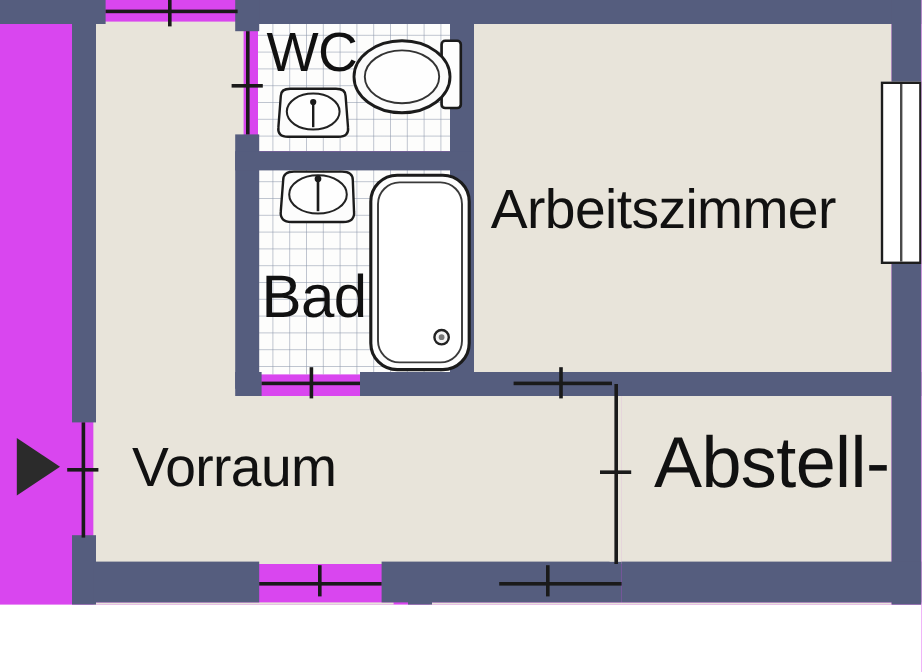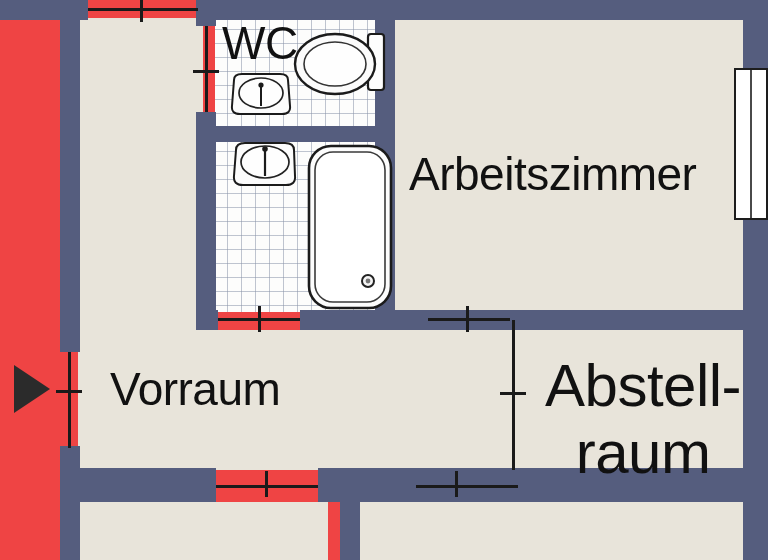--- a/index.html
+++ b/index.html
@@ -6,22 +6,22 @@
     margin: 0;
     padding: 0;
     background: #ffffff;
   }
   body {
     font-family: "Liberation Sans", sans-serif;
   }
   #plan {
     position: relative;
     width: 768px;
-    height: 560px;
-    background: #ef4444;
+    height: 504px;
+    background: #d946ef;
     overflow: hidden;
   }
   
   .floor {
     position: absolute;
     background: #e8e4da;
   }
   
   .tiled {
     position: absolute;
@@ -212,23 +212,23 @@
   <div class="tick-h" style="left:500px; top:392px;"></div>
 
   <div class="dim-h" style="left:216px; top:485px; width:102px;"></div>
   <div class="tick-v" style="left:265px; top:471px;"></div>
 
   <div class="dim-h" style="left:416px; top:485px; width:102px;"></div>
   <div class="tick-v" style="left:455px; top:471px;"></div>
 
   <div class="label l-wc" style="left:222px; top:20px;">WC</div>
 
+  <div class="label l-bad" style="left:218px; top:221px;">Bad</div>
 
   <div class="label l-arbeit" style="left:409px; top:151px;">Arbeitszimmer</div>
 
   <div class="label l-vorraum" style="left:110px; top:366px;">Vorraum</div>
 
   <div class="label l-abstell" style="left:545px; top:352px;">
     <div>Abstell-</div>
-    <div style="text-align:center;">raum</div>
   </div>
 
 </div>
 
 </body></html>

